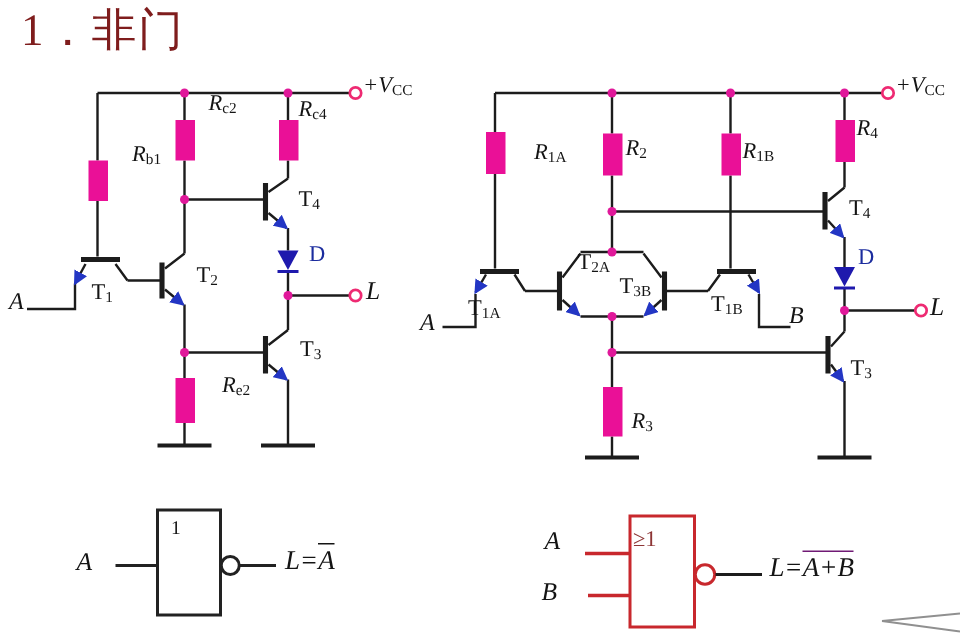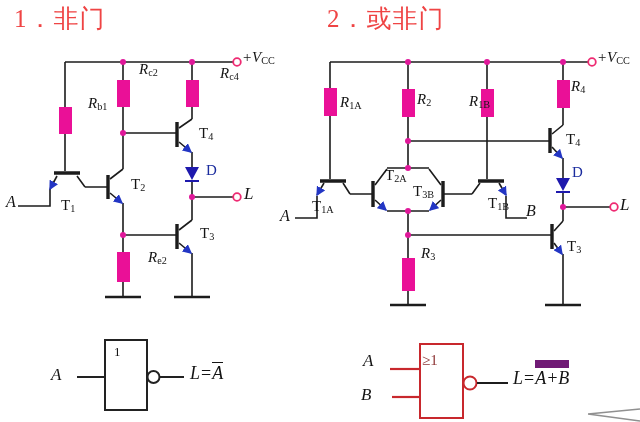--- a/index.html
+++ b/index.html
@@ -4,28 +4,28 @@
 <style>
   html,body{margin:0;padding:0;background:#fff;}
   #canvas{position:relative;width:640px;height:422px;background:#ffffff;overflow:hidden;
           font-family:"Liberation Serif","DejaVu Serif",serif;}
   svg{position:absolute;left:0;top:0;}
   .lbl{position:absolute;line-height:1;white-space:nowrap;color:#141414;
        font-family:"Liberation Serif","DejaVu Serif",serif;}
   .dev{font-size:15px;}
   .it{font-style:italic;}
   sub.s{font-size:68%;font-style:normal;vertical-align:-22%;letter-spacing:0;}
-  .title{font-size:25px;color:#ef4444;letter-spacing:1px;}
+  .title{font-size:30px;color:#7f1d1d;letter-spacing:1px;}
   .sig{font-size:16px;font-style:italic;}
   .big{font-size:17px;font-style:italic;}
   .navy{color:#1b2c9e;font-style:normal;}
   .expr{font-size:18px;}
   .expr .eq{font-style:normal;padding:0 1px;}
   .ovl{border-top:1.8px solid #141414;padding-top:0px;}
-  .ovl-navy{border-top:8px solid #701a75;padding-top:0px;margin-top:11px;}
+  .ovl-navy{border-top:1px solid #701a75;padding-top:0px;margin-top:11px;}
   .gate1{font-size:13px;}
   .ge1{font-size:15px;color:#8d3535;}
 </style>
 </head>
 <body>
 
 <div id="canvas">
 
 <svg width="640" height="422" viewBox="0 0 640 422">
   <defs>
@@ -133,44 +133,43 @@
     <path d="M390 369 H420" stroke="#c8282d" stroke-width="2.2"></path>
     <path d="M392 397 H420" stroke="#c8282d" stroke-width="2.2"></path>
     <circle cx="470" cy="383" r="6.5" stroke="#c8282d" stroke-width="2" fill="#fff"></circle>
     <path d="M477 383 H508" stroke="#1c1c1c" stroke-width="2"></path>
   </g>
 
   <path d="M588 414 L640 409 M588 414 L640 421" stroke="#909090" stroke-width="1.4" fill="none"></path>
 </svg>
 
 <span class="lbl title" style="left:14px;top:6px">1．非门</span>
-<span class="lbl title" style="left:327px;top:6px">2．或非门</span>
 
 <span class="lbl dev" style="left:88px;top:96px"><span class="it">R</span><sub class="s">b1</sub></span>
 <span class="lbl dev" style="left:139px;top:62px"><span class="it">R</span><sub class="s">c2</sub></span>
-<span class="lbl dev" style="left:220px;top:66px"><span class="it">R</span><sub class="s">c4</sub></span>
+<span class="lbl dev" style="left:199px;top:66px"><span class="it">R</span><sub class="s">c4</sub></span>
 <span class="lbl dev" style="left:148px;top:250px"><span class="it">R</span><sub class="s">e2</sub></span>
-<span class="lbl dev" style="left:61px;top:198px"><span>T</span><sub class="s">1</sub></span>
+<span class="lbl dev" style="left:61px;top:188px"><span>T</span><sub class="s">1</sub></span>
 <span class="lbl dev" style="left:131px;top:177px"><span>T</span><sub class="s">2</sub></span>
 <span class="lbl dev" style="left:200px;top:226px"><span>T</span><sub class="s">3</sub></span>
 <span class="lbl dev" style="left:199px;top:126px"><span>T</span><sub class="s">4</sub></span>
 <span class="lbl dev navy" style="left:206px;top:163px">D</span>
 <span class="lbl sig" style="left:6px;top:194px">A</span>
 <span class="lbl big" style="left:244px;top:185px">L</span>
 <span class="lbl dev" style="left:242px;top:50px"><span class="it">+V</span><sub class="s">CC</sub></span>
 
-<span class="lbl dev" style="left:340px;top:95px"><span class="it">R</span><sub class="s">1A</sub></span>
+<span class="lbl dev" style="left:356px;top:95px"><span class="it">R</span><sub class="s">1A</sub></span>
 <span class="lbl dev" style="left:417px;top:92px"><span class="it">R</span><sub class="s">2</sub></span>
-<span class="lbl dev" style="left:469px;top:94px"><span class="it">R</span><sub class="s">1B</sub></span>
+<span class="lbl dev" style="left:495px;top:94px"><span class="it">R</span><sub class="s">1B</sub></span>
 <span class="lbl dev" style="left:571px;top:79px"><span class="it">R</span><sub class="s">4</sub></span>
-<span class="lbl dev" style="left:421px;top:246px"><span class="it">R</span><sub class="s">3</sub></span>
+<span class="lbl dev" style="left:421px;top:274px"><span class="it">R</span><sub class="s">3</sub></span>
 <span class="lbl dev" style="left:312px;top:199px"><span>T</span><sub class="s">1A</sub></span>
 <span class="lbl dev" style="left:385px;top:168px"><span>T</span><sub class="s">2A</sub></span>
 <span class="lbl dev" style="left:413px;top:184px"><span>T</span><sub class="s">3B</sub></span>
-<span class="lbl dev" style="left:488px;top:196px"><span>T</span><sub class="s">1B</sub></span>
+<span class="lbl dev" style="left:474px;top:196px"><span>T</span><sub class="s">1B</sub></span>
 <span class="lbl dev" style="left:567px;top:239px"><span>T</span><sub class="s">3</sub></span>
 <span class="lbl dev" style="left:566px;top:132px"><span>T</span><sub class="s">4</sub></span>
 <span class="lbl dev navy" style="left:572px;top:165px">D</span>
 <span class="lbl sig" style="left:280px;top:208px">A</span>
 <span class="lbl sig" style="left:526px;top:203px">B</span>
 <span class="lbl big" style="left:620px;top:196px">L</span>
 <span class="lbl dev" style="left:597px;top:50px"><span class="it">+V</span><sub class="s">CC</sub></span>
 
 <span class="lbl gate1" style="left:114px;top:345px">1</span>
 <span class="lbl big" style="left:51px;top:366px">A</span>

